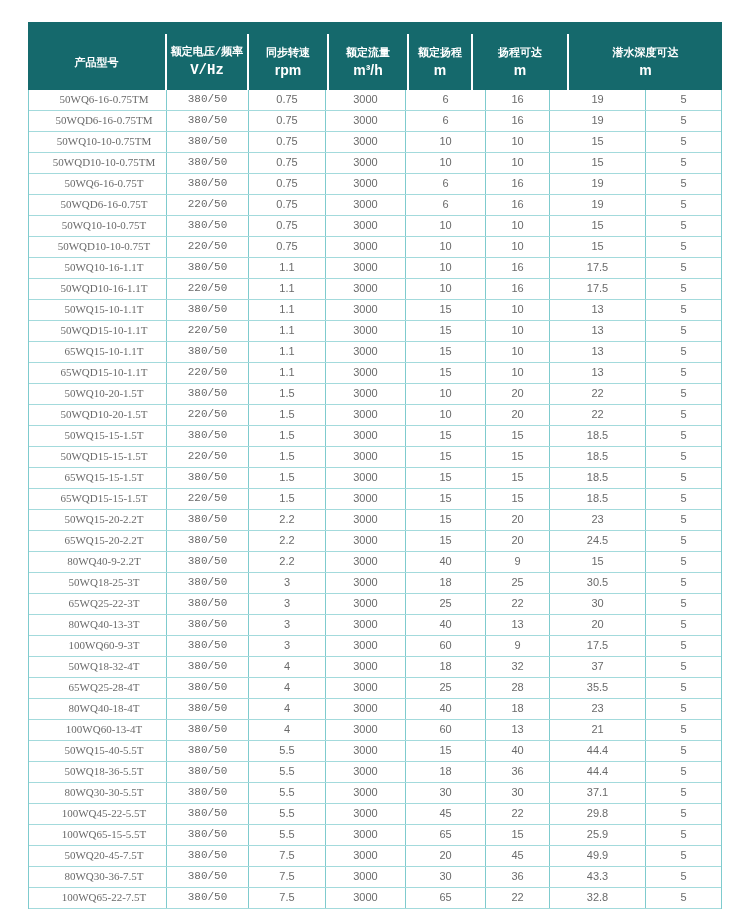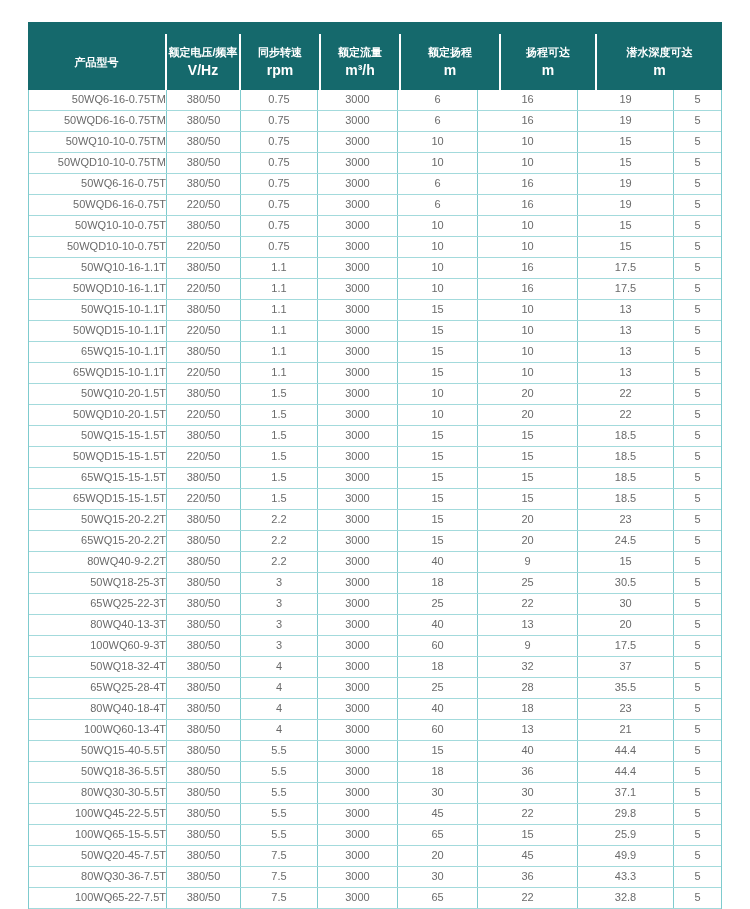--- a/index.html
+++ b/index.html
@@ -62,30 +62,31 @@
     font-size: 11px;
     color: var(--row-fg, #6a6a6a);
     line-height: 19px;
     text-align: center;
     border-left: 1px solid var(--border-strong, #7fcbce);
     overflow: hidden;
     white-space: nowrap;
   }
   .td:first-child {
     border-left: none;
-    text-align: right;
+    text-align: center;
     padding-left: 13px;
+    font-family: Liberation Serif, serif;
   }
   
   .c0 { width: 137px; }
-  .c1 { width: 74px; }
+  .c1 { width: 82px; font-family: Liberation Mono, monospace; }
   .c2 { width: 77px; }
   .c3 { width: 80px; }
   .c4 { width: 80px; }
-  .c5 { width: 100px; align-items: center; }
+  .c5 { width: 64px; align-items: center; }
   .c6 { width: 96px; }
   .c7 { width: 76px; flex: 1 1 auto; }
   .th.c0 { width: 137px; }
 </style>
 </head>
 <body>
 
 <div class="spec-table">
   <div class="thead">
       <div class="th c0">

